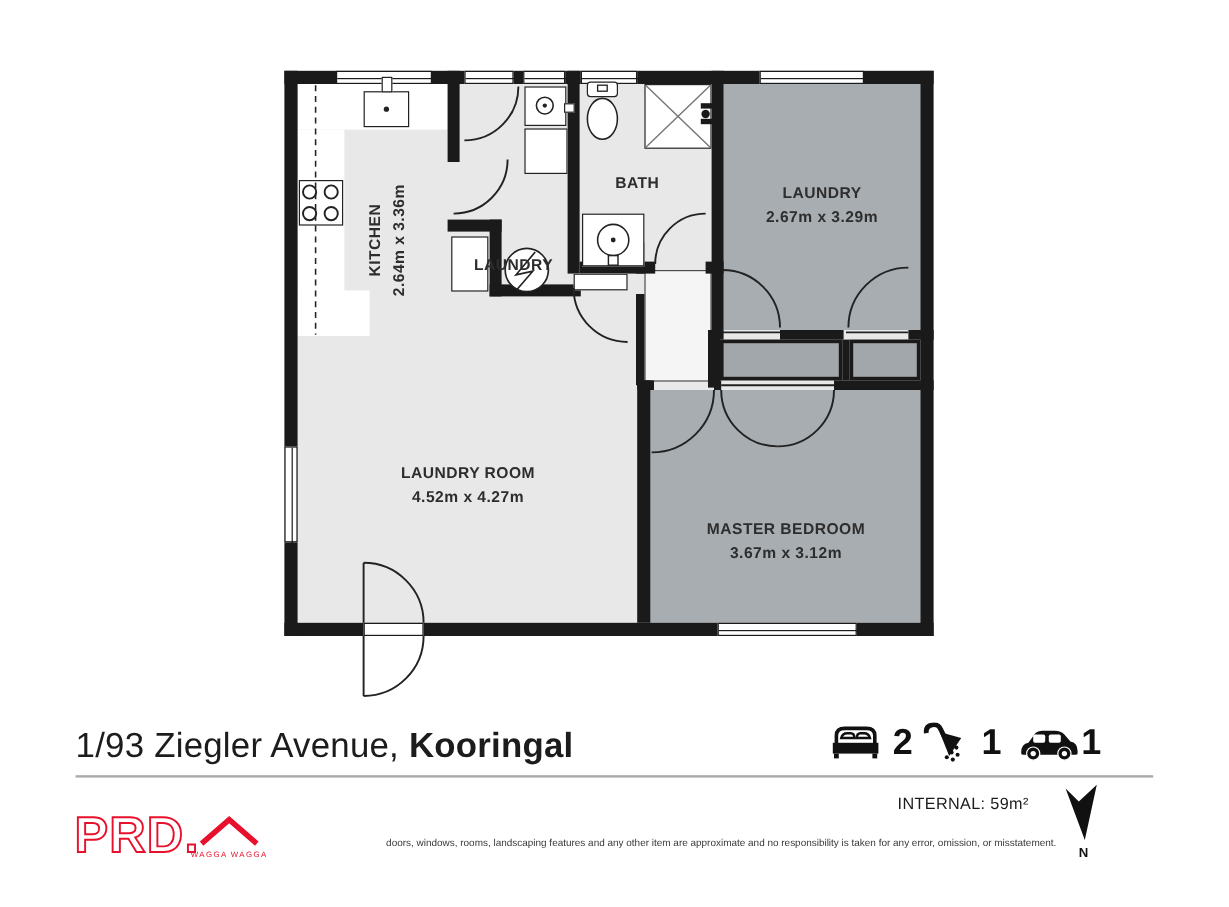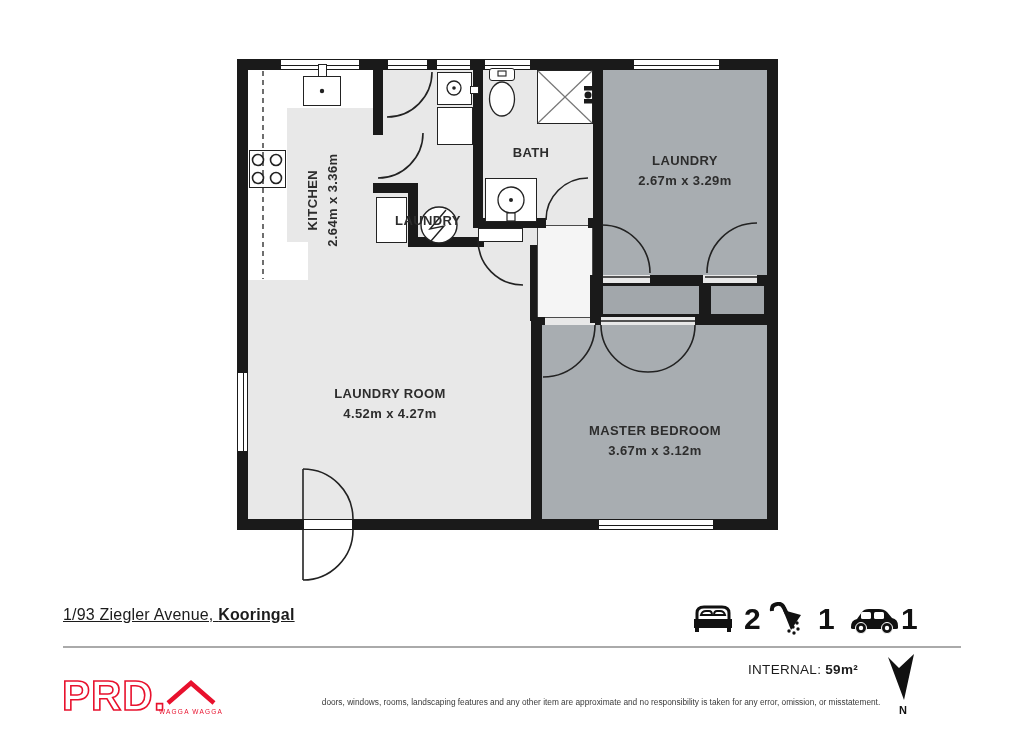--- a/index.html
+++ b/index.html
@@ -13,26 +13,26 @@
   .floor-light{position:absolute;background:#e8e8e8;}
   .floor-dark{position:absolute;background:#a8adb1;}
   .white-fix{position:absolute;background:#ffffff;border:1px solid #222;}
   .robe{position:absolute;background:#a2a7ab;border:3px solid #1a1a1a;}
   .window{position:absolute;background:#ffffff;border:1px solid #1a1a1a;}
   .window .pane{position:absolute;background:#1a1a1a;}
   .room-label{position:absolute;text-align:center;color:#2d2d2d;font-weight:700;
               font-size:13px;line-height:1.55;letter-spacing:.4px;white-space:nowrap;}
   #plan-svg{position:absolute;left:0;top:0;overflow:visible;}
   
-  #address{position:absolute;left:63px;top:606px;font-size:16px;color:#1c1c1c;letter-spacing:.2px;text-decoration:underline;}
+  #address{position:absolute;left:63px;top:606px;font-size:29px;color:#1c1c1c;letter-spacing:.2px;}
   #address b{font-weight:700;}
   .feat-num{position:absolute;top:602px;font-size:30px;font-weight:700;color:#111;}
   #divider{position:absolute;left:63px;top:646px;width:898px;height:2px;background:#aaaaaa;}
   #internal{position:absolute;left:748px;top:662px;width:120px;font-size:13.5px;color:#1c1c1c;letter-spacing:.3px;white-space:nowrap;}
-  #internal b{font-weight:700;text-align:center;}
+  #internal b{font-weight:400;text-align:center;}
   #disclaimer{position:absolute;left:240px;top:697px;width:722px;text-align:center;
               font-size:8.3px;line-height:1.35;color:#3a3a3a;}
   #logo{position:absolute;left:60px;top:670px;}
 </style>
 </head>
 <body>
 
 <div id="page">
 
   <div id="plan">
@@ -171,21 +171,21 @@
       <div>BATH</div>
     </div>
     <div class="room-label" style="left:368px;top:92px;width:160px;">
       <div>LAUNDRY</div>
       <div>2.67m x 3.29m</div>
     </div>
     <div class="room-label" style="left:73px;top:325px;width:160px;">
       <div>LAUNDRY ROOM</div>
       <div>4.52m x 4.27m</div>
     </div>
-    <div class="room-label" style="left:328px;top:362px;width:180px;">
+    <div class="room-label" style="left:328px;top:372px;width:180px;">
       <div>MASTER BEDROOM</div>
       <div>3.67m x 3.12m</div>
     </div>
   </div>
 
   <div id="address"><span>1/93 Ziegler Avenue, </span><b>Kooringal</b></div>
 
   <svg class="abs" style="position:absolute;left:693px;top:604px;" width="40" height="30" viewBox="0 0 40 30">
     <path d="M4,16 V9 q0,-6 7,-6 h18 q7,0 7,6 v7" fill="none" stroke="#111" stroke-width="3"></path>
     <path d="M8,11 q1,-4 5,-4 h3 q3,0 3,4 z M21,11 q0,-4 3,-4 h3 q4,0 5,4 z" fill="none" stroke="#111" stroke-width="2"></path>

